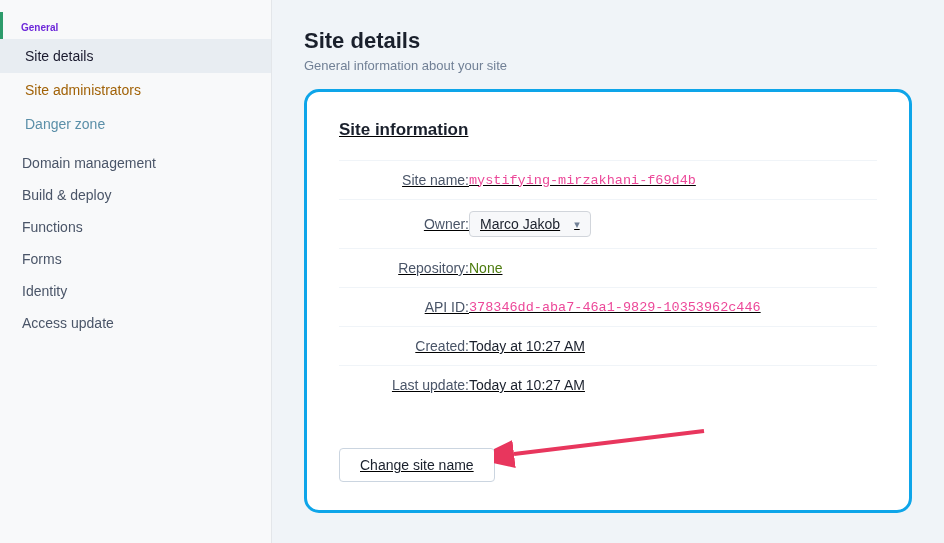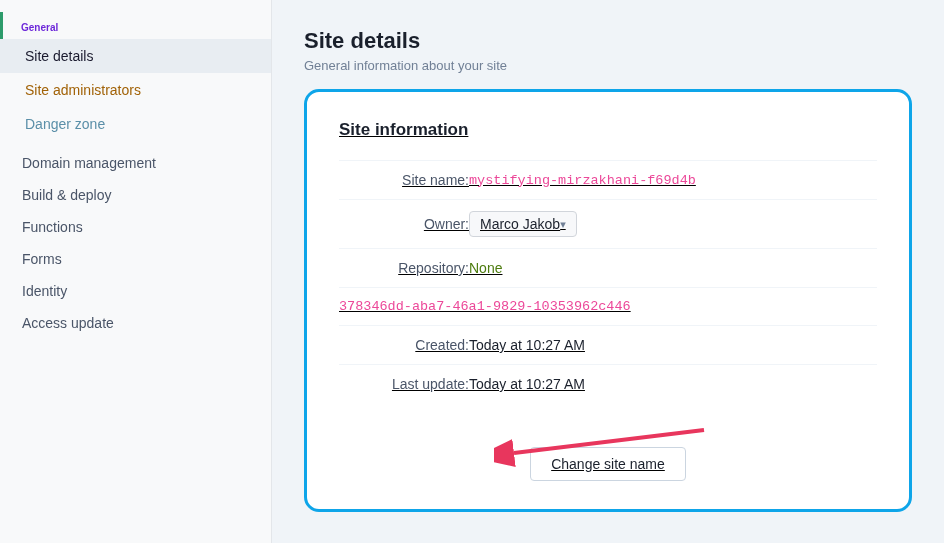--- a/index.html
+++ b/index.html
@@ -131,21 +131,21 @@
     }
 
     .info-value.muted {
       color: #4d7c0f;
     }
 
     
     .owner-dropdown {
       display: inline-flex;
       align-items: center;
-      gap: 0;
+      gap: 14px;
       background: #f7f8fa;
       border: 1px solid #d1d5db;
       border-radius: 4px;
       padding: 4px 10px;
       cursor: pointer;
       font-size: 14px;
       color: #1a202c;
     }
 
     .owner-dropdown .chevron {
@@ -165,21 +165,20 @@
       cursor: pointer;
       font-weight: 500;
     }
 
     
     .arrow-area {
       position: relative;
       display: flex;
       align-items: center;
       margin-top: 22px;
-      justify-content: center;
     }
 
     .arrow-svg {
       position: absolute;
       left: 155px;
       top: -10px;
       pointer-events: none;
     }
   </style>
 </head>
@@ -221,20 +220,21 @@
         <span class="chevron">▾</span>
       </div>
     </div>
 
     <div class="info-row">
       <span class="info-label">Repository:</span>
       <span class="info-value muted">None</span>
     </div>
 
     <div class="info-row">
+      <span class="info-label">API ID:</span>
       <span class="info-value monospace">378346dd-aba7-46a1-9829-10353962c446</span>
     </div>
 
     <div class="info-row">
       <span class="info-label">Created:</span>
       <span class="info-value">Today at 10:27 AM</span>
     </div>
 
     <div class="info-row">
       <span class="info-label">Last update:</span>

